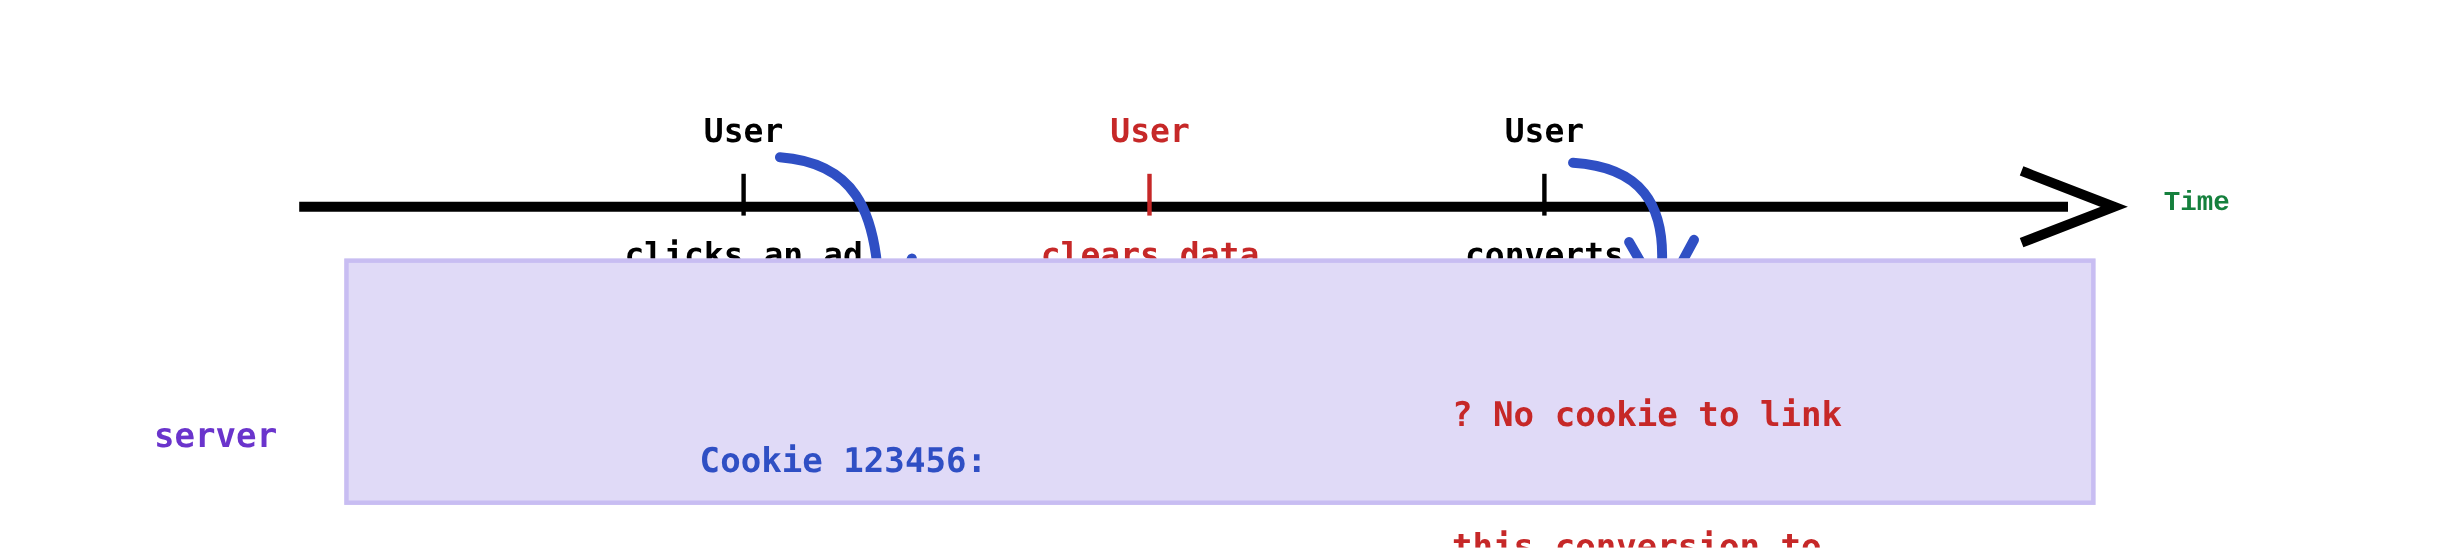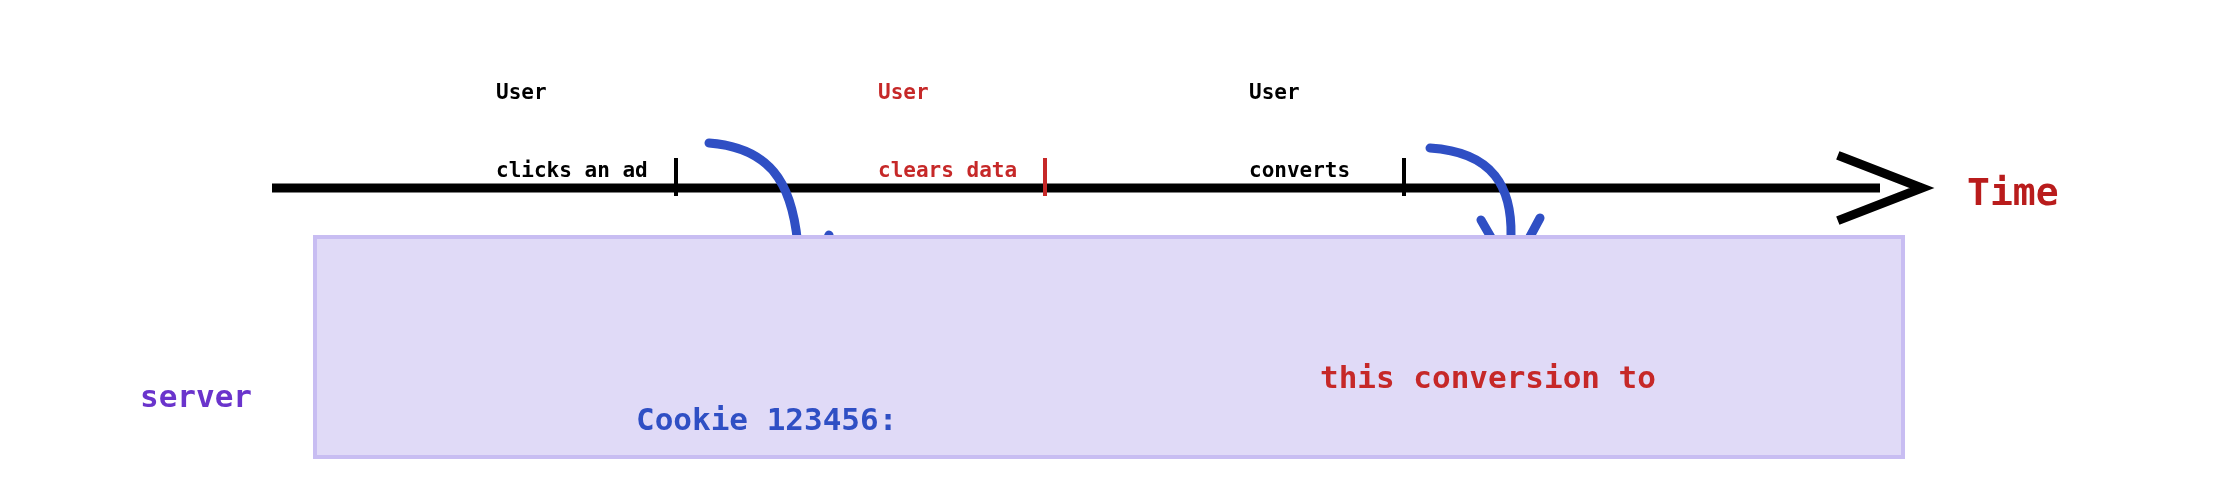--- a/index.html
+++ b/index.html
@@ -22,39 +22,41 @@
     left: 0;
     top: 0;
     width: 2217px;
     height: 498px;
     pointer-events: none;
   }
 
   
   .event-label {
     position: absolute;
-    font-size: 21px;
+    text-align: center;
+    font-size: 30px;
     line-height: 1.25;
     letter-spacing: 0px;
     white-space: pre;
     font-weight: 700;
   }
   .event-label .l1 { display: block; }
   .event-label .l2 { display: block; }
 
   .event-black { color: #000000; }
   .event-red   { color: #C62828; }
 
   
   .axis-caption {
     position: absolute;
-    font-size: 38px;
-    color: #b91c1c;
+    font-size: 25px;
+    color: #15803d;
     font-weight: 700;
     white-space: pre;
+    font-family: Liberation Mono, monospace;
   }
 
   
   .server-label {
     position: absolute;
     font-size: 31px;
     line-height: 1.30;
     color: #6A34CC;
     font-weight: 700;
     white-space: pre;
@@ -126,18 +128,19 @@
   </div>
 
   <div class="server-box" style="left:313px; top:235px; width:1592px; height:224px;"></div>
 
   <div class="box-text text-blue" style="left:636px; top:318px;">
     <span>Cookie 123456:</span>
     
   </div>
 
   <div class="box-text text-red" style="left:1320px; top:276px;">
+    <span>? No cookie to link</span>
     <span>this conversion to</span>
     
     
   </div>
 
 </div>
 
 </body></html>

